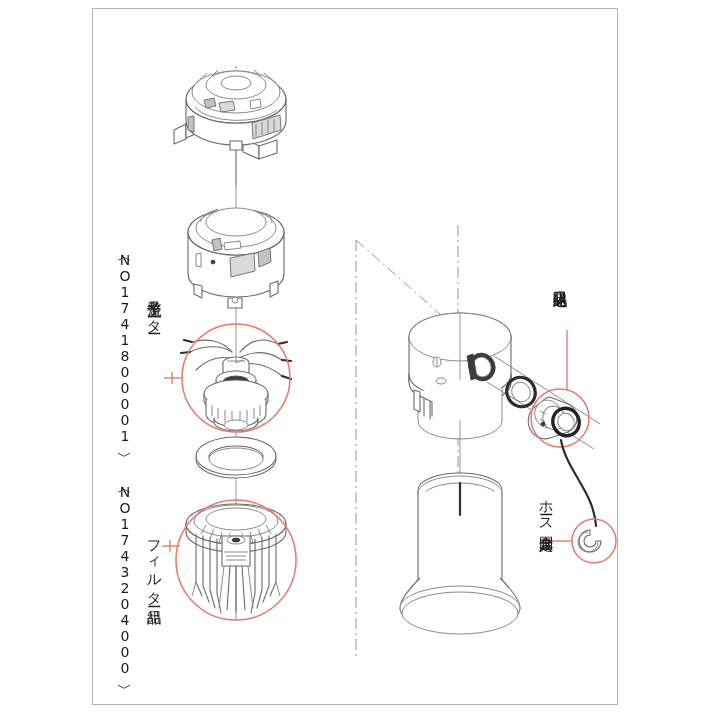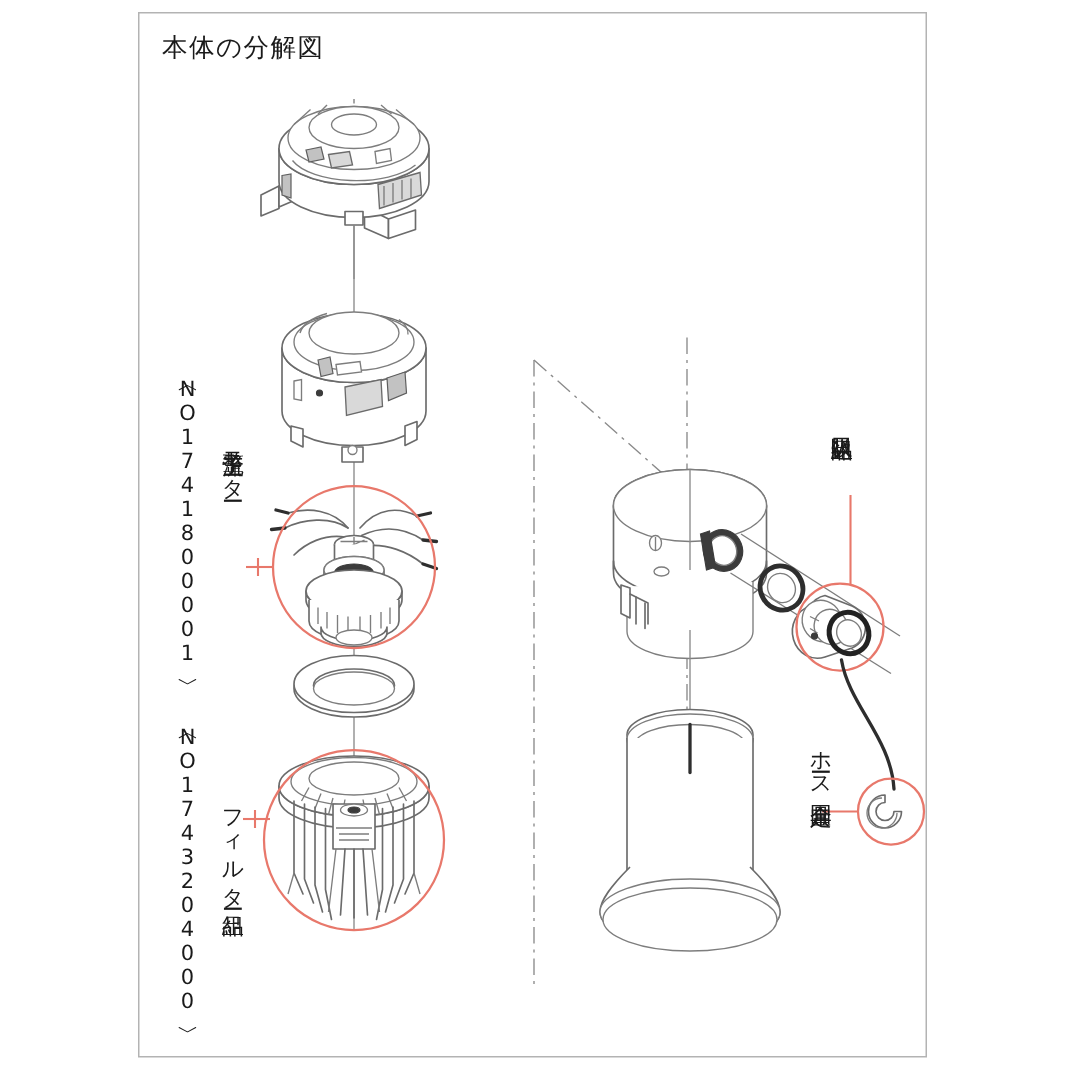--- a/index.html
+++ b/index.html
@@ -17,21 +17,20 @@
   #lbl-suction{left:552px;top:280px;}
   #lbl-hose{left:538px;top:490px;}
 </style>
 </head>
 <body>
 
 <div id="page">
 
   <div id="sheet"></div>
 
-  <div id="title">本体の分解図</div>
 
   <svg viewBox="0 0 713 713">
     <defs>
       <style>
         .ln{fill:none;stroke:#6b6b6b;stroke-width:1.1;stroke-linejoin:round;stroke-linecap:round;}
         .ln2{fill:none;stroke:#7d7d7d;stroke-width:0.9;}
         .lnf{fill:#fff;stroke:#6b6b6b;stroke-width:1.1;stroke-linejoin:round;}
         .lnf2{fill:#fff;stroke:#7d7d7d;stroke-width:0.9;}
         .drk{fill:#3c3c3c;stroke:#3c3c3c;stroke-width:0.8;}
         .drkl{fill:none;stroke:#2e2e2e;stroke-width:2.2;stroke-linecap:round;}

